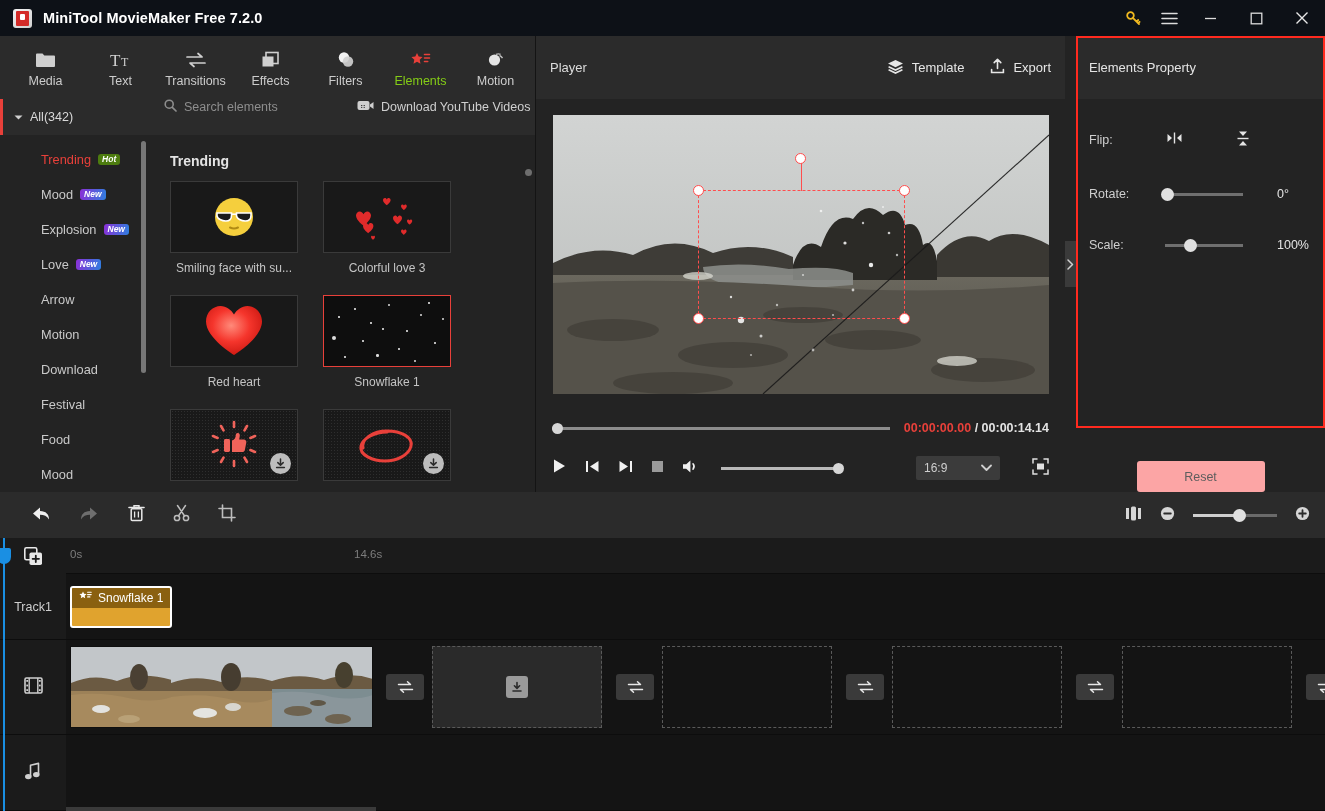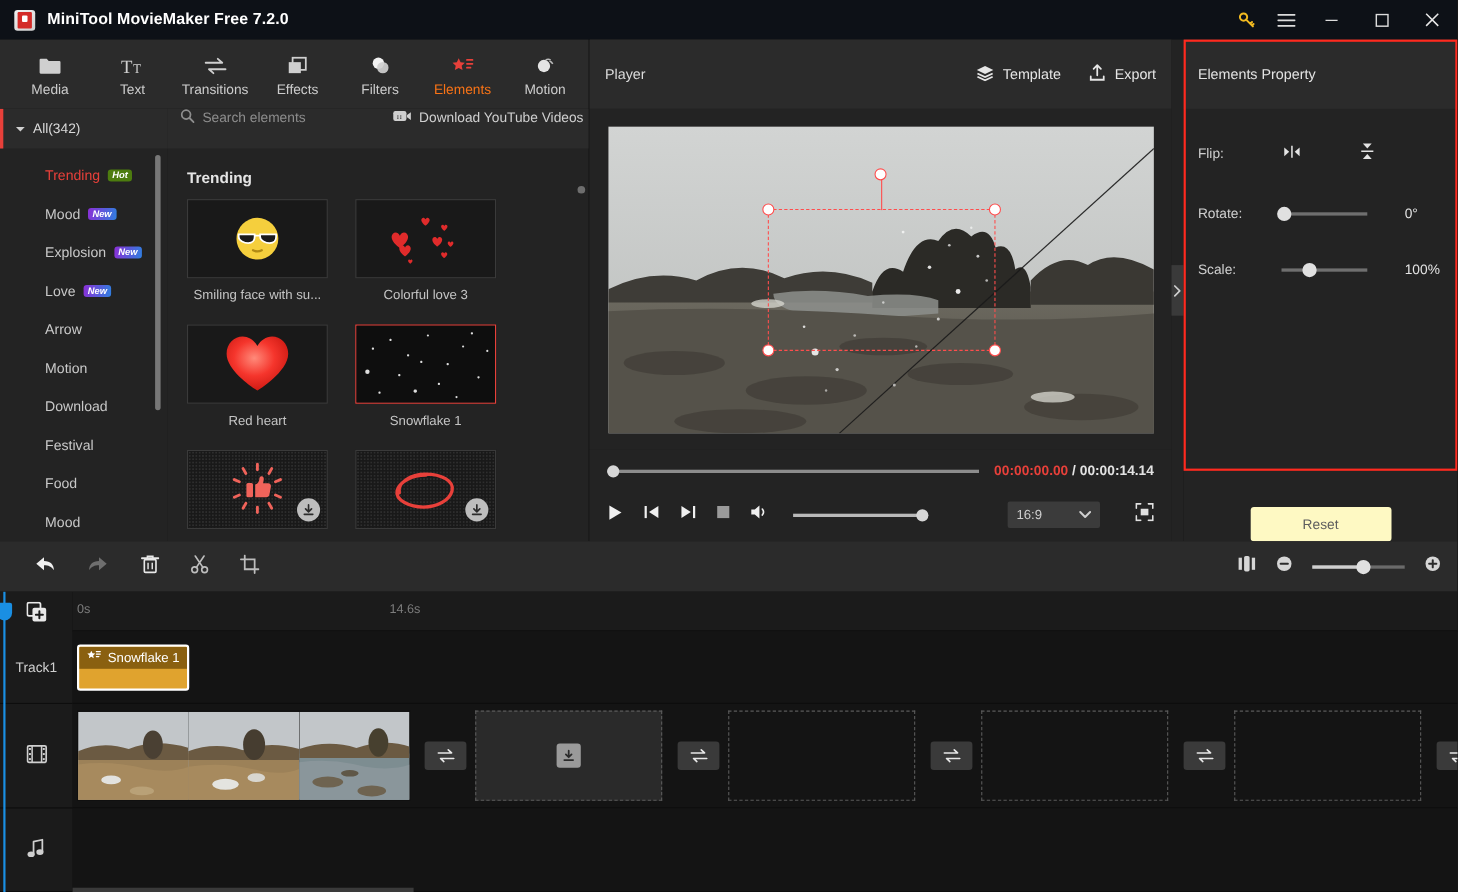--- a/index.html
+++ b/index.html
@@ -44,21 +44,21 @@
   .toolbar {
     position: absolute; left: 0; top: 36px; width: 535px; height: 63px;
     background: #2b2b2b;
   }
   .tool-tabs { display: flex; height: 63px; padding-left: 8px; }
   .tool-tab {
     width: 75px; display: flex; flex-direction: column; align-items: center;
     justify-content: center; gap: 5px; color: #cccccc; font-size: 12.5px;
   }
   .tool-tab .ti { height: 21px; display: flex; align-items: flex-end; }
-  .tool-tab.active { color: #f97316; }
+  .tool-tab.active { color: #84cc16; }
 
   
   .catbar {
     position: absolute; left: 0; top: 99px; width: 152px; height: 393px;
     background: #232323;
   }
   .cat-all {
     height: 36px; display: flex; align-items: center; gap: 7px;
     padding-left: 14px; font-size: 12.5px; color: #d9d9d9;
     background: #2b2b2b; position: relative;
@@ -193,21 +193,21 @@
   .props-head { height: 63px; background: #2b2b2b; display: flex; align-items: center; padding-left: 13px; }
   .props-head span { font-size: 13px; color: #e4e4e4; }
   .prow { display: flex; align-items: center; height: 38px; padding-left: 13px; }
   .prow .plabel { width: 62px; font-size: 12.5px; color: #cfcfcf; }
   .flip-btns { display: flex; align-items: center; gap: 52px; padding-left: 14px; }
   .slider { width: 78px; height: 3px; background: #6f6f6f; position: relative; margin-left: 14px; }
   .sl-knob { position: absolute; top: -5px; width: 13px; height: 13px; border-radius: 50%; background: #e0e0e0; }
   .sl-val { margin-left: 34px; font-size: 12.5px; color: #e4e4e4; }
   .reset-wrap { position: absolute; left: 0; top: 425px; width: 249px; display: flex; justify-content: center; }
   .reset-btn {
-    width: 128px; height: 31px; background: #fef9c3; border-radius: 3px;
+    width: 128px; height: 31px; background: #fca5a5; border-radius: 3px;
     display: flex; align-items: center; justify-content: center;
     font-size: 12.5px; color: #5e5e5e;
   }
 
   
   .tl-toolbar {
     position: absolute; left: 0; top: 492px; width: 1325px; height: 46px;
     background: #2b2b2b; display: flex; align-items: center;
   }
   .tl-tools { display: flex; align-items: center; gap: 28px; padding-left: 30px; }

